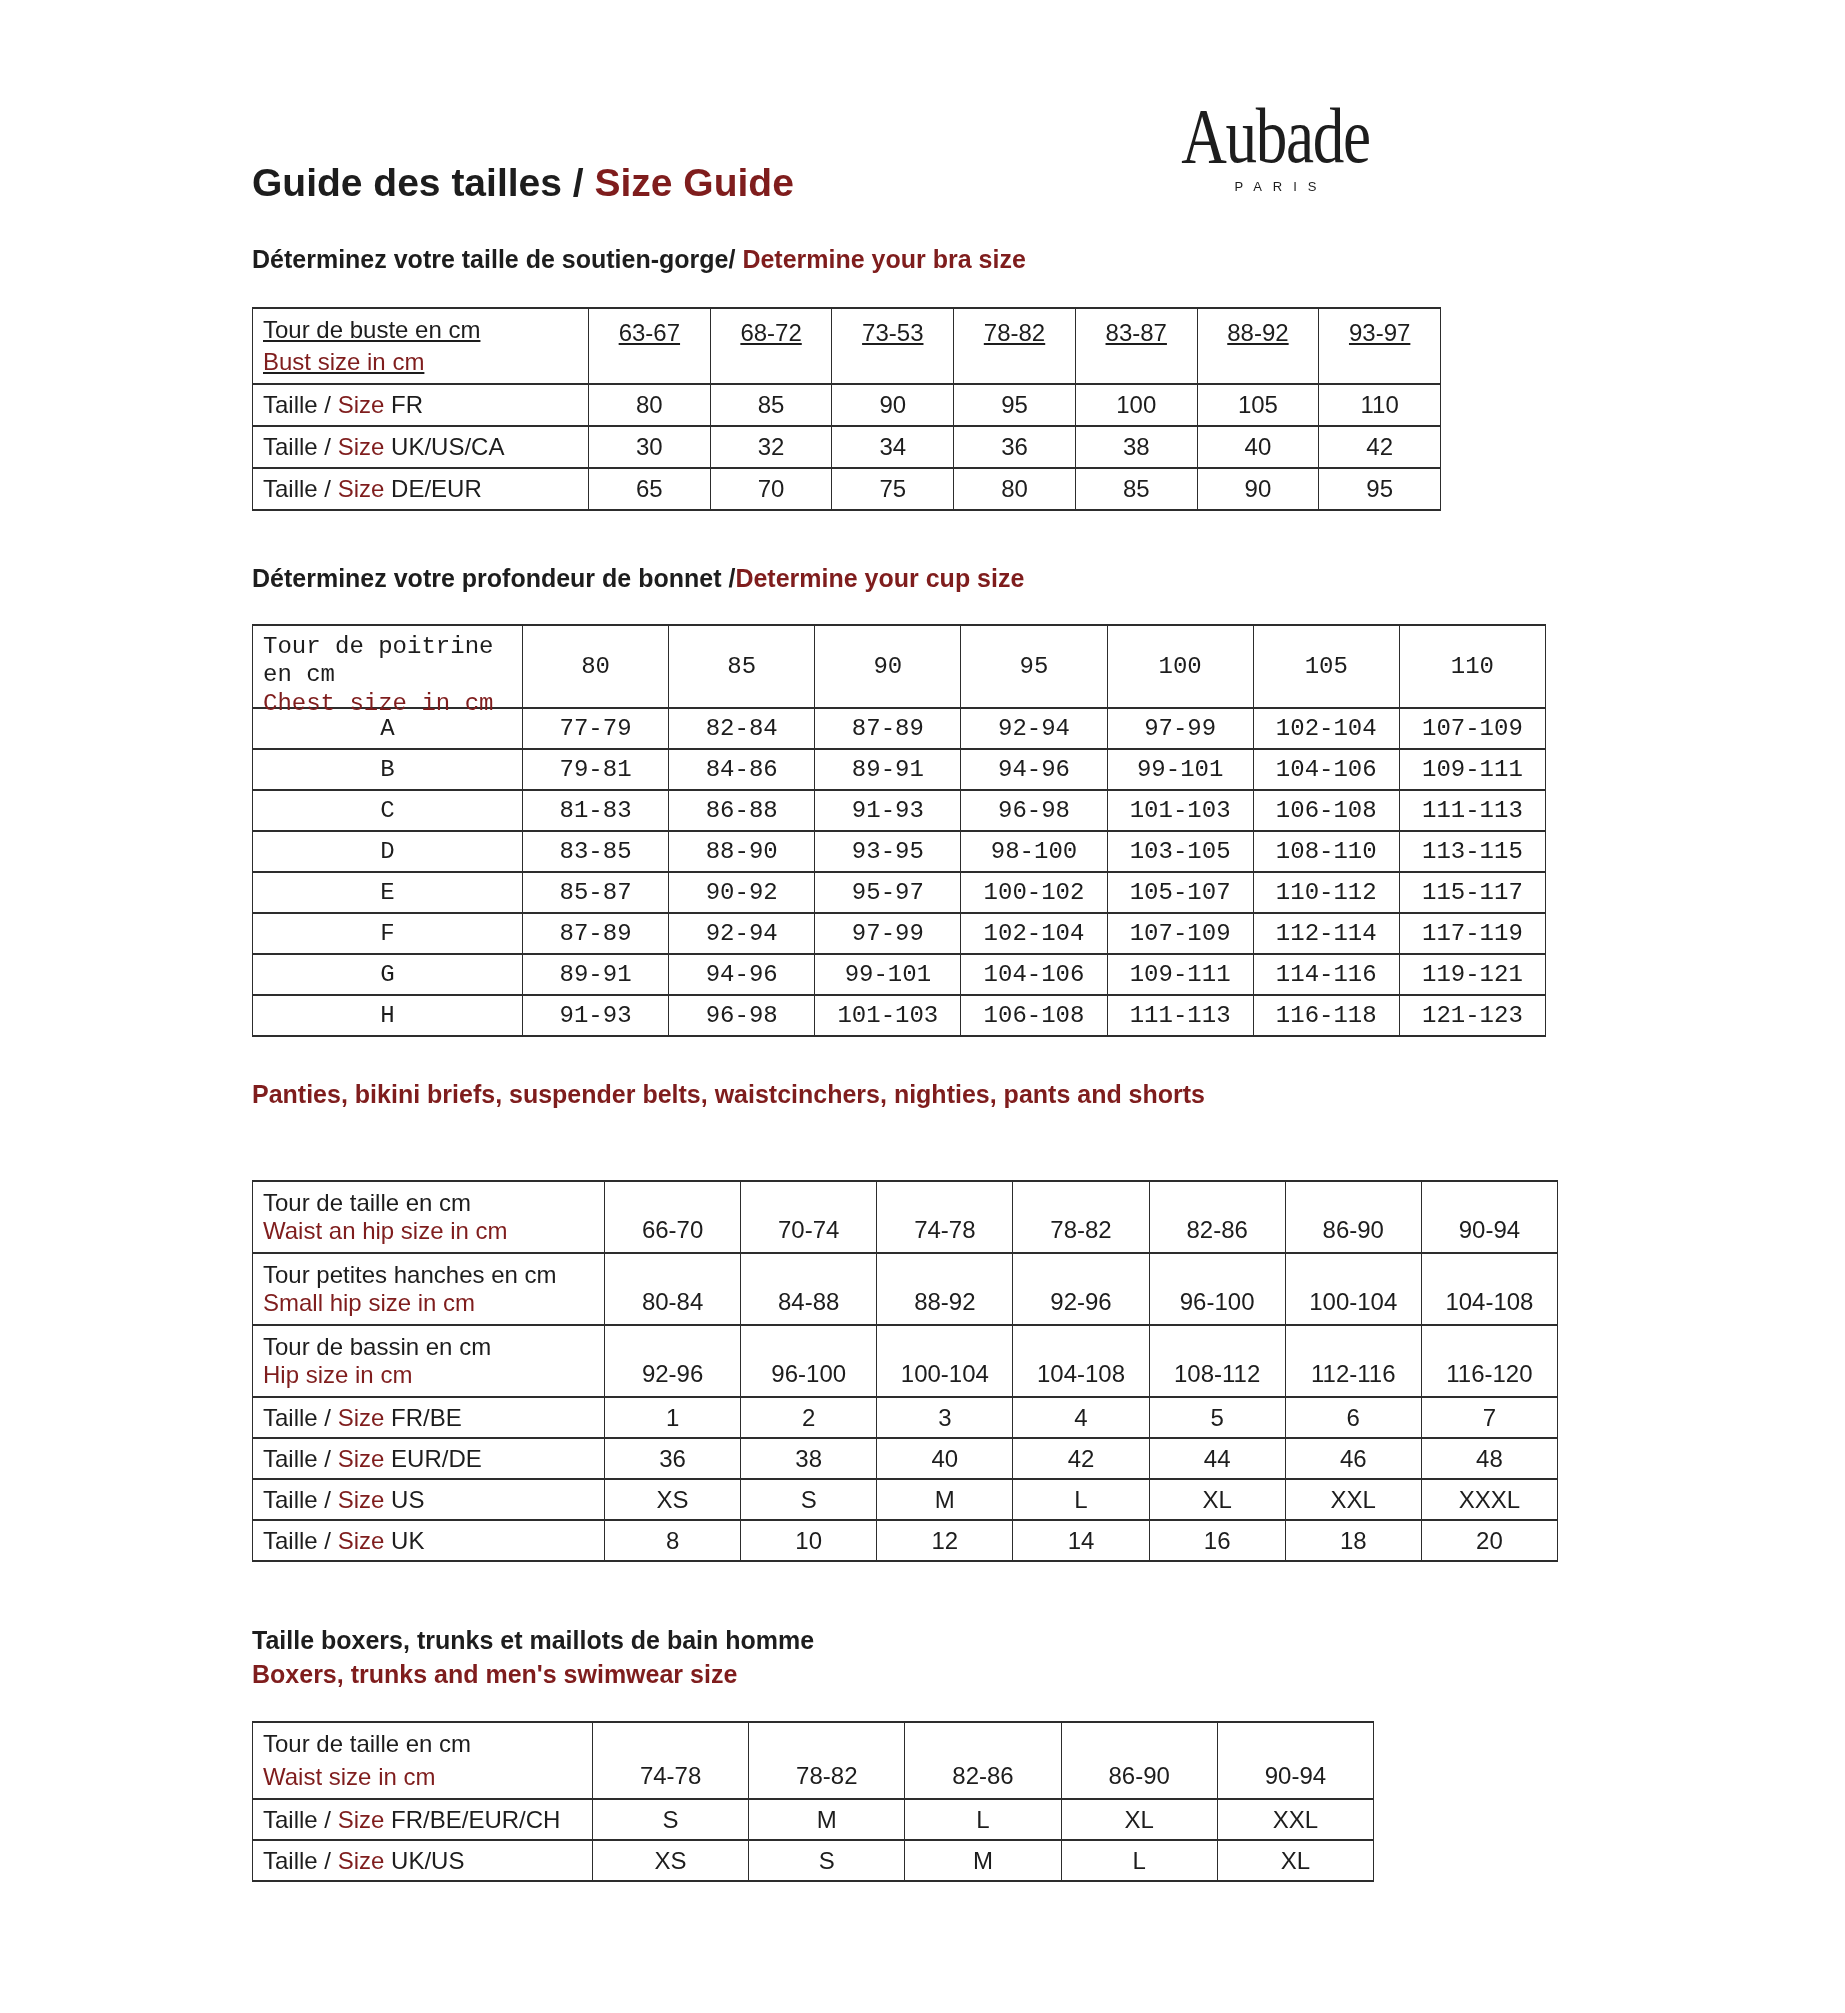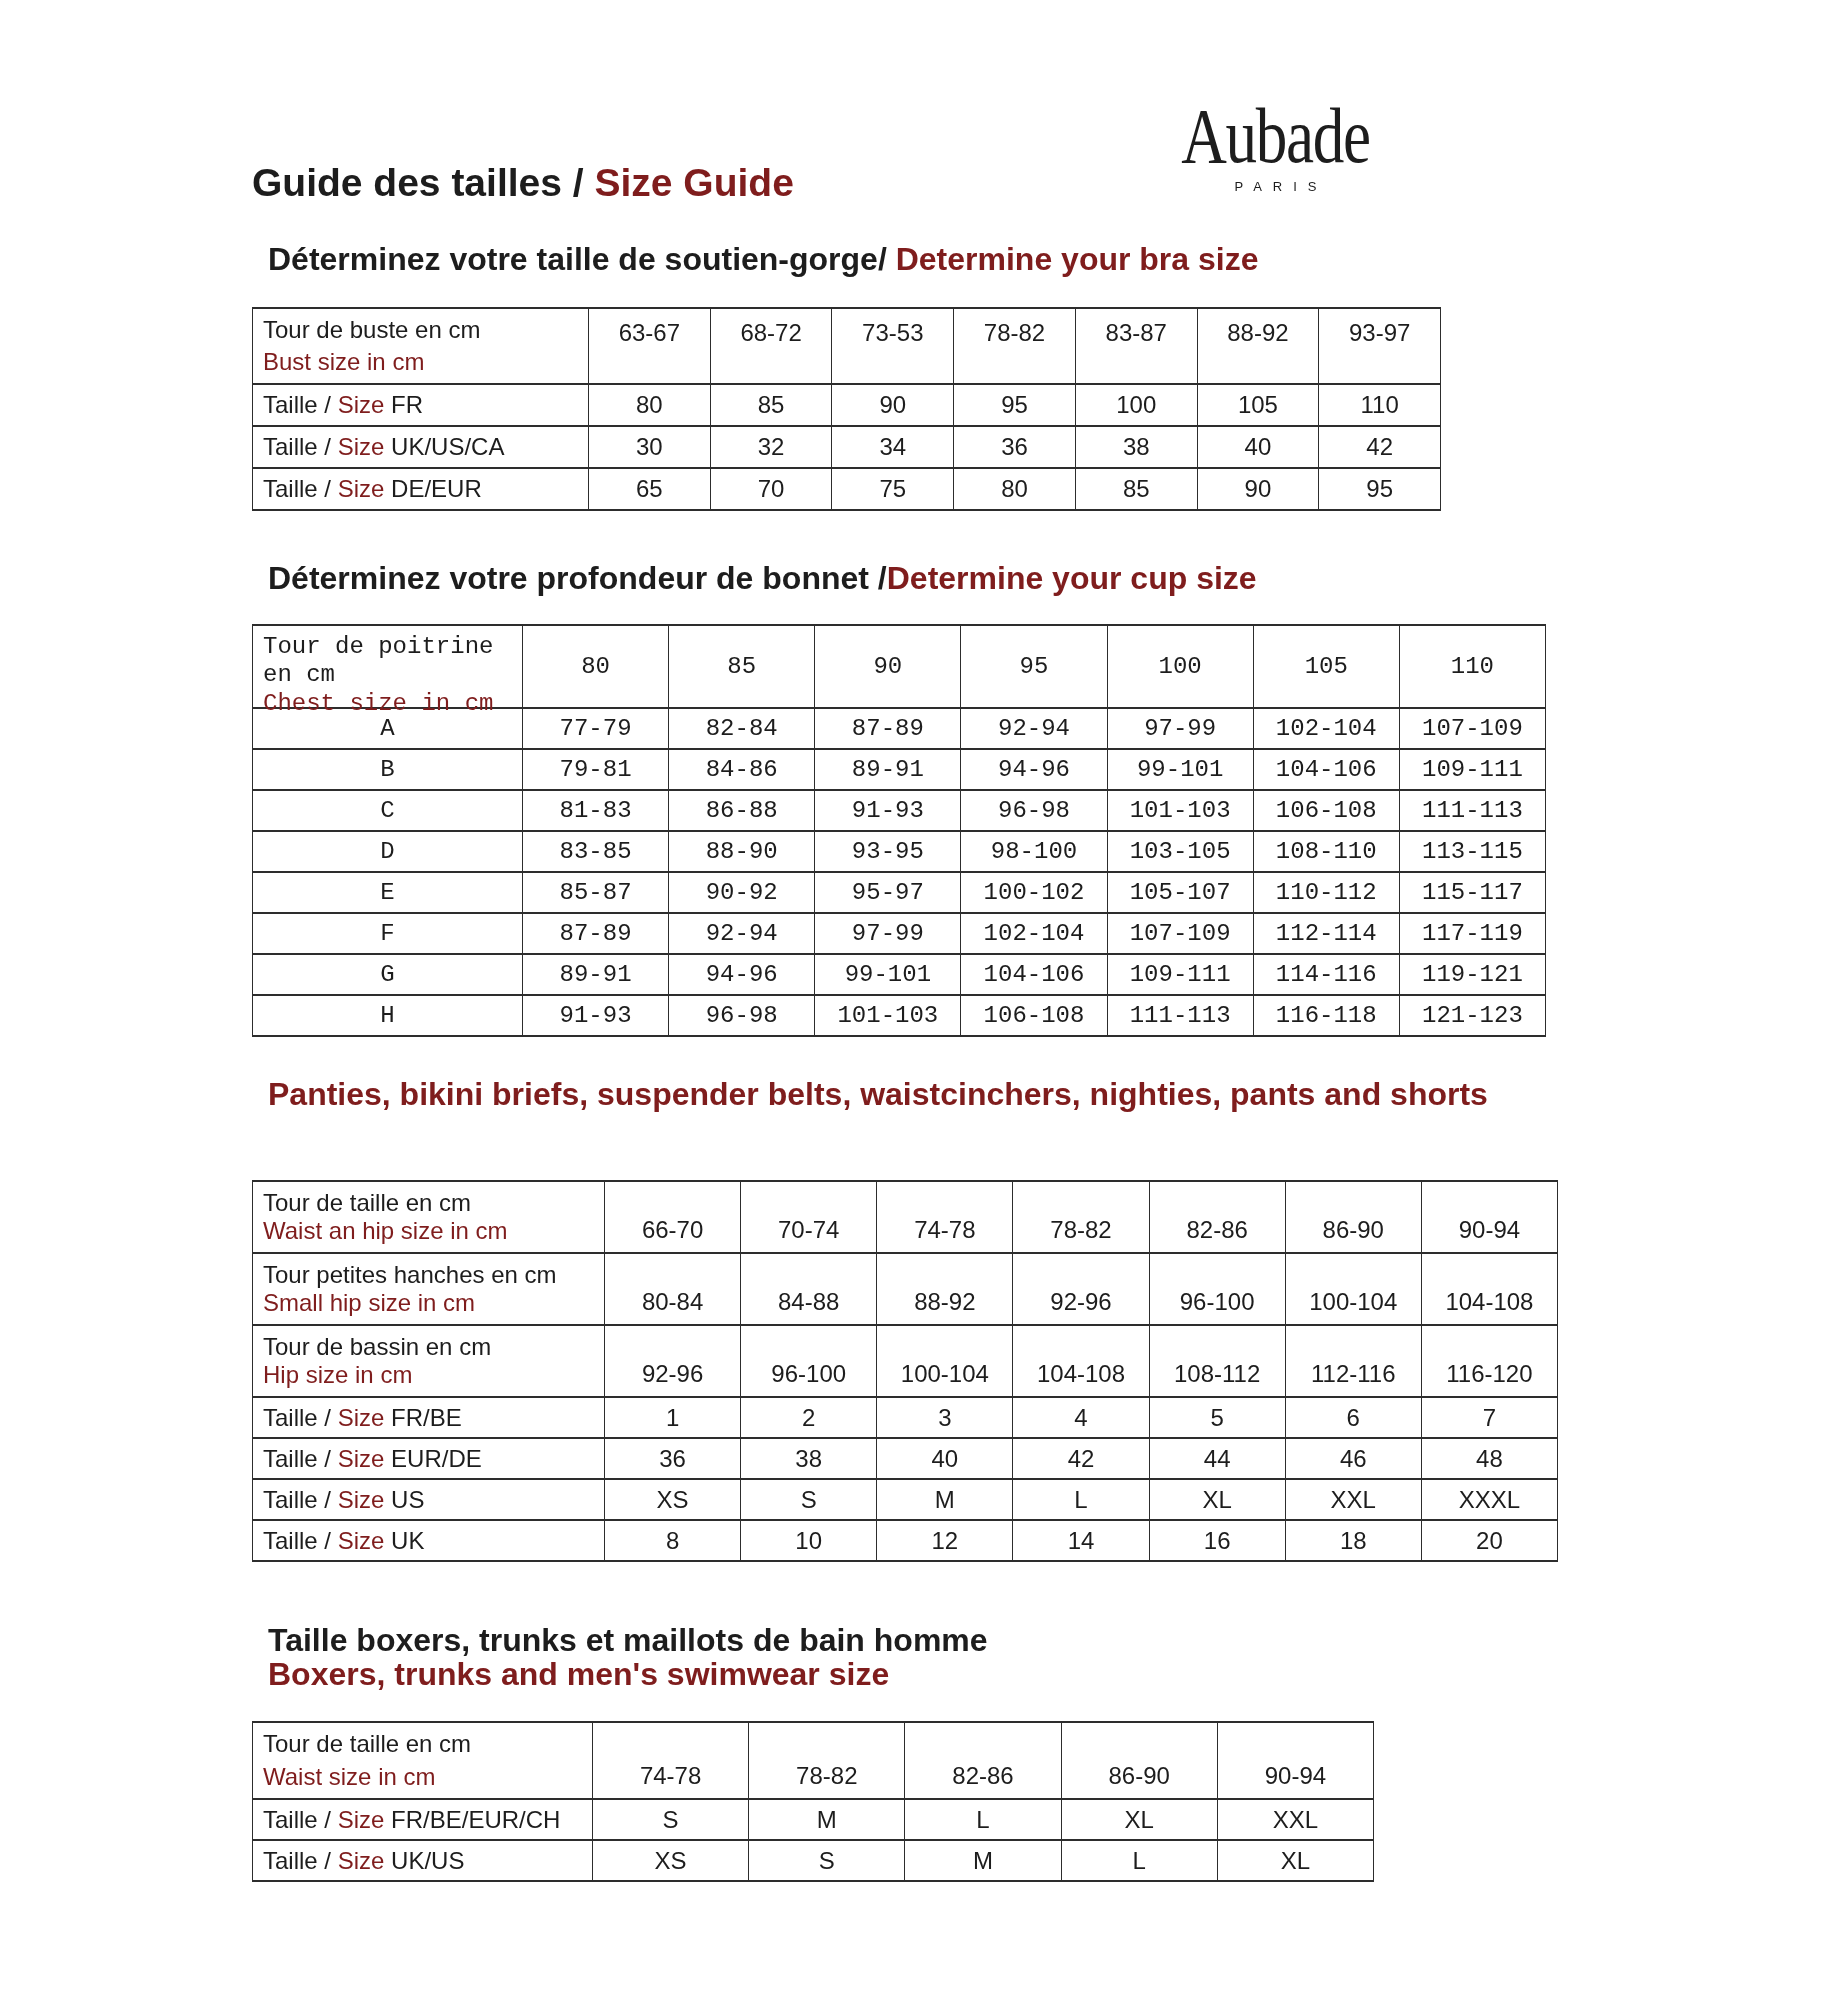--- a/index.html
+++ b/index.html
@@ -26,22 +26,22 @@
     font-size:79px;line-height:77px;font-weight:400;
     transform:scaleX(0.80);transform-origin:50% 50%;
     letter-spacing:-1.7px;
   }
   .logo-city{
     font-size:13px;letter-spacing:11px;padding-left:11px;
     margin-top:5px;font-weight:400;
   }
   
   .heading{
-    position:absolute;left:268px;
-    font-size:32px;font-weight:bold;line-height:34px;white-space:nowrap;
+    position:absolute;left:252px;
+    font-size:25px;font-weight:bold;line-height:34px;white-space:nowrap;
   }
   .heading.stacked .h-gray{display:block;}
   
   .gtable{
     position:absolute;left:252px;
     border-top:2.5px solid #2d2d2d;border-bottom:2.5px solid #2d2d2d;
     border-left:1.7px solid #2d2d2d;border-right:1.7px solid #2d2d2d;
     background:#ffffff;
   }
   .grow{display:flex;border-bottom:2.5px solid #2d2d2d;}
@@ -50,21 +50,21 @@
   .gcell:last-child{border-right:none;}
   .val{flex:1 1 0;display:flex;align-items:center;justify-content:center;}
   .lab-dual{display:flex;flex-direction:column;justify-content:space-between;
             padding:6.7px 8.4px 6.7px 10px;line-height:28.5px;}
   .lab-size{display:flex;align-items:center;padding-left:10px;}
   .lab-size span{white-space:pre;}
   .lab-plain{display:flex;align-items:center;justify-content:center;}
   
   .t0{width:1187px;top:307px;}
   .t0 .lab{flex:0 0 336px;}
-  .t0 .r-dual{height:74px;}
+  .t0 .r-dual{height:74px;text-decoration:underline;}
   .t0 .r-size{height:40px;}
   .t0 .r-dual .val{align-items:flex-start;padding-top:10px;}
   
   .t1{width:1292px;top:624px;font-family:Liberation Mono, monospace;}
   .t1 .lab{flex:0 0 270px;}
   .t1 .r-dual{height:81px;}
   .t1 .r-plain{height:39px;}
   .t1 .r-dual .val{align-items:center;}
   
   .t2{width:1304px;top:1180px;}

